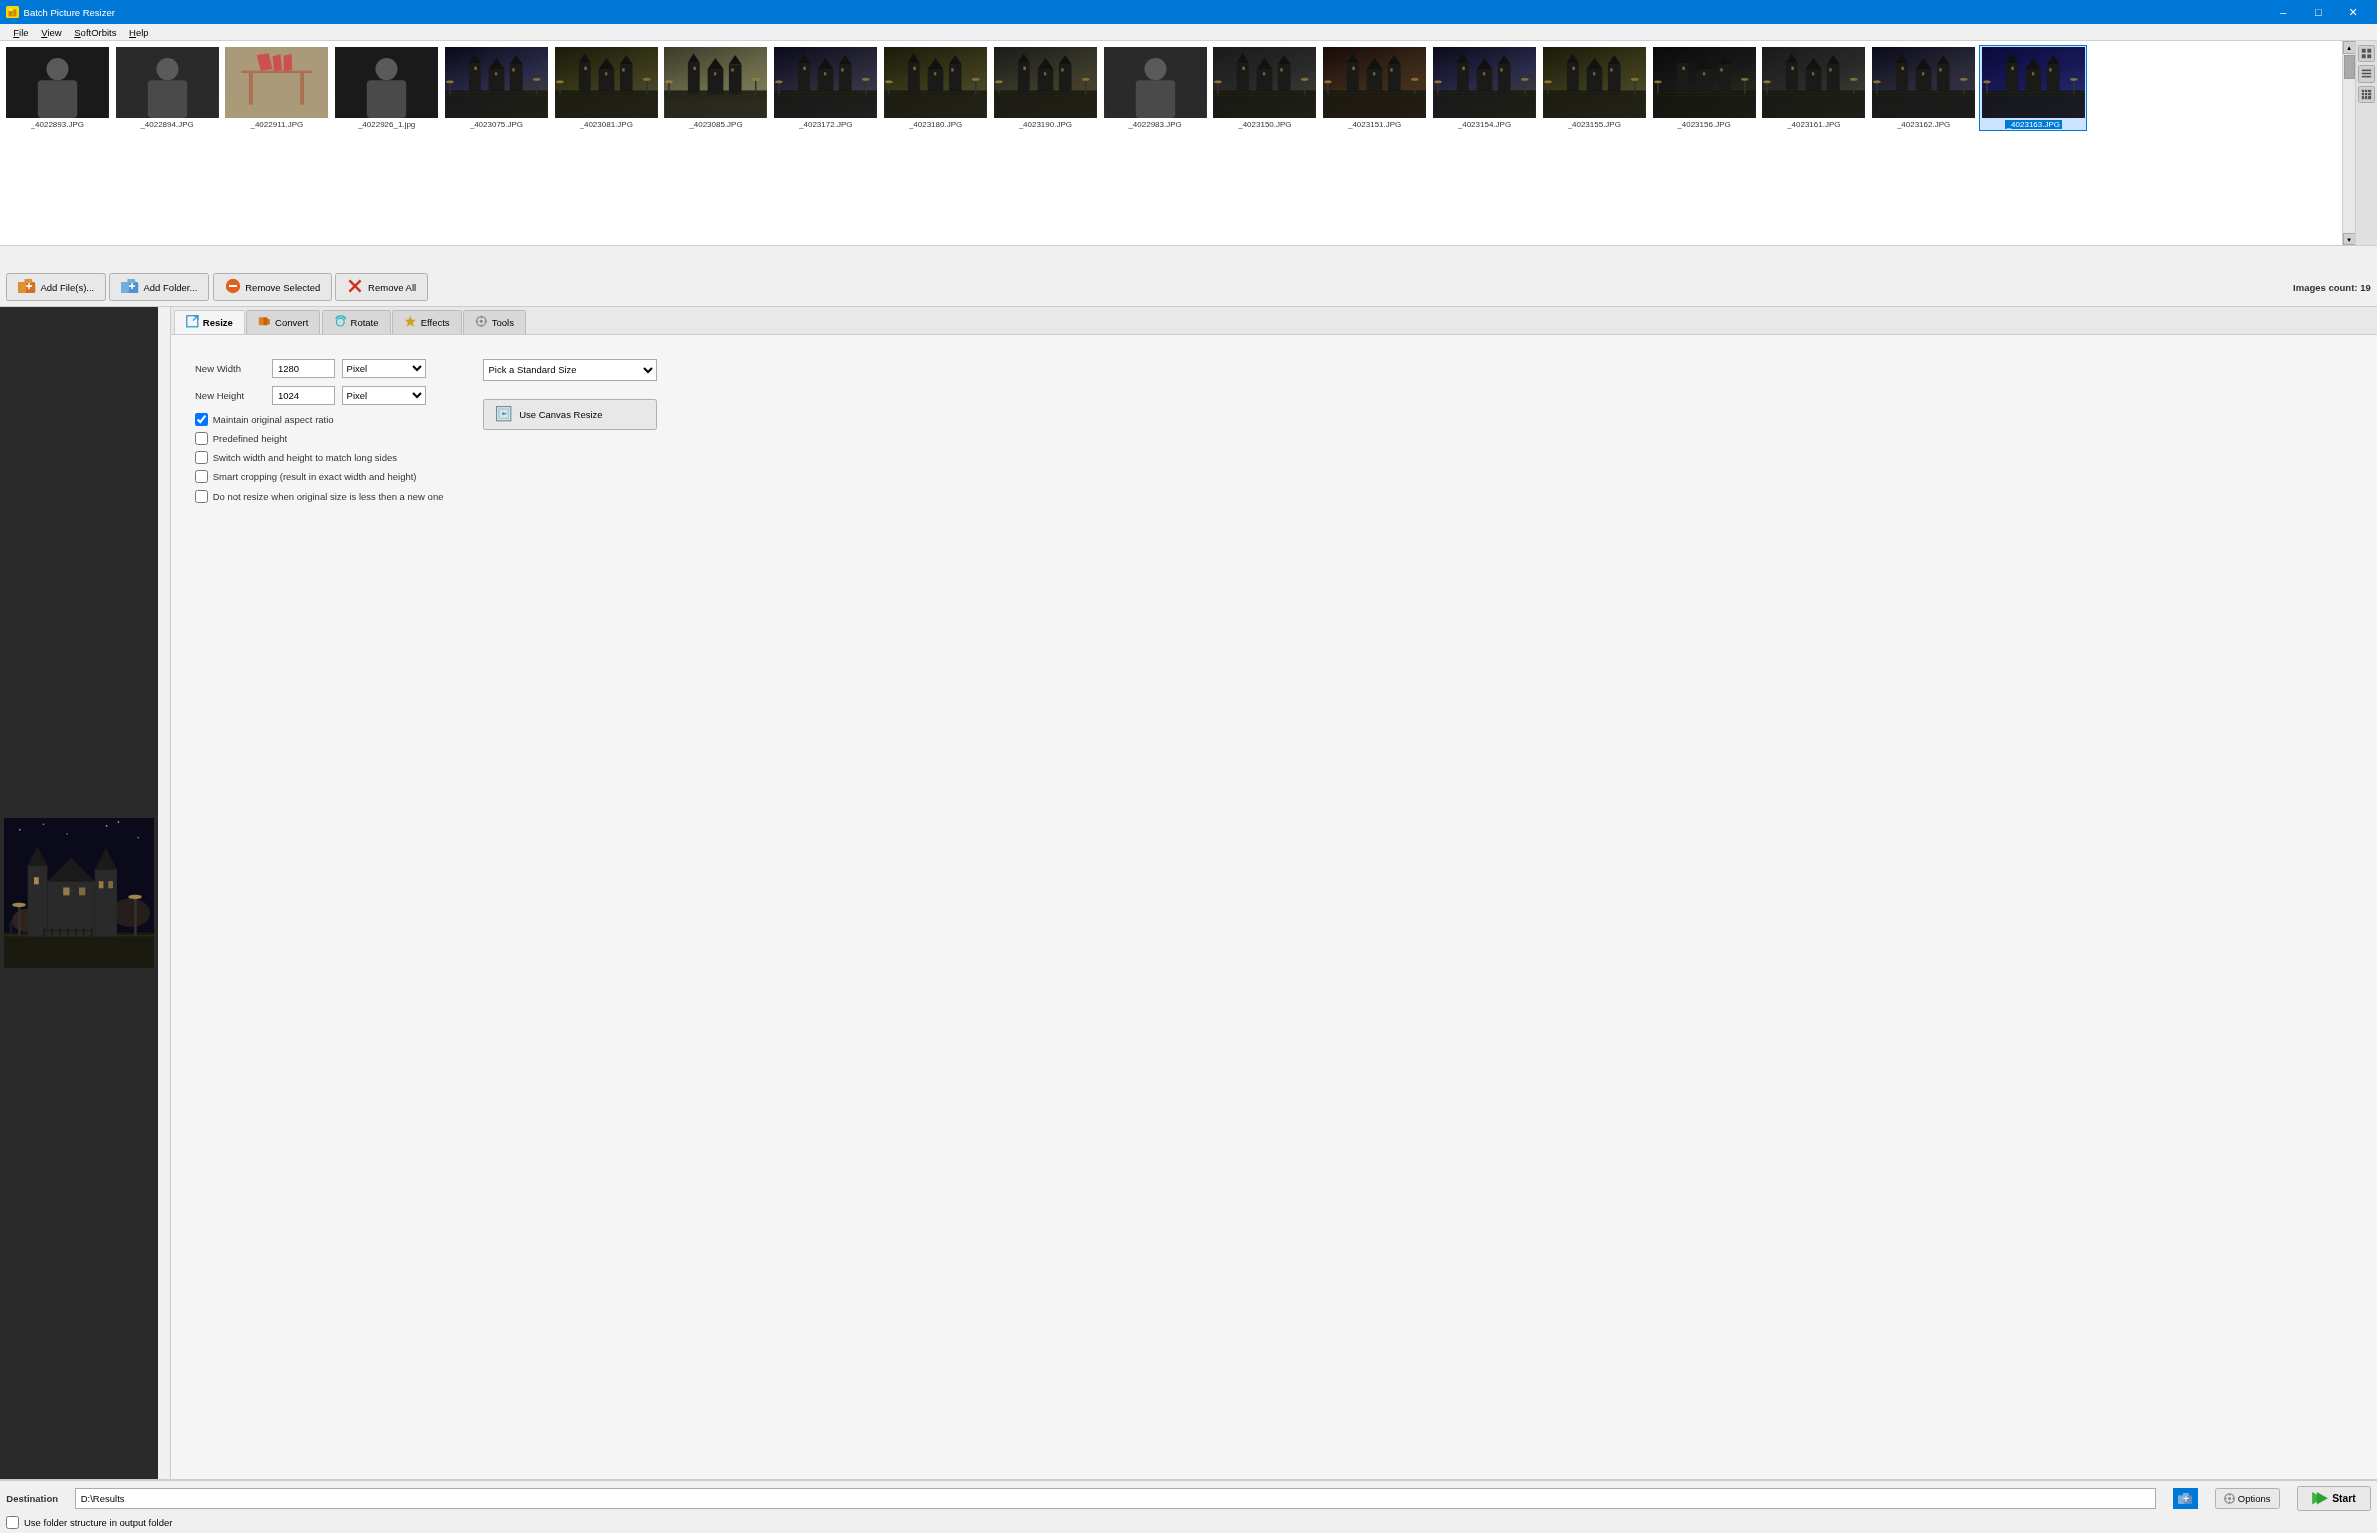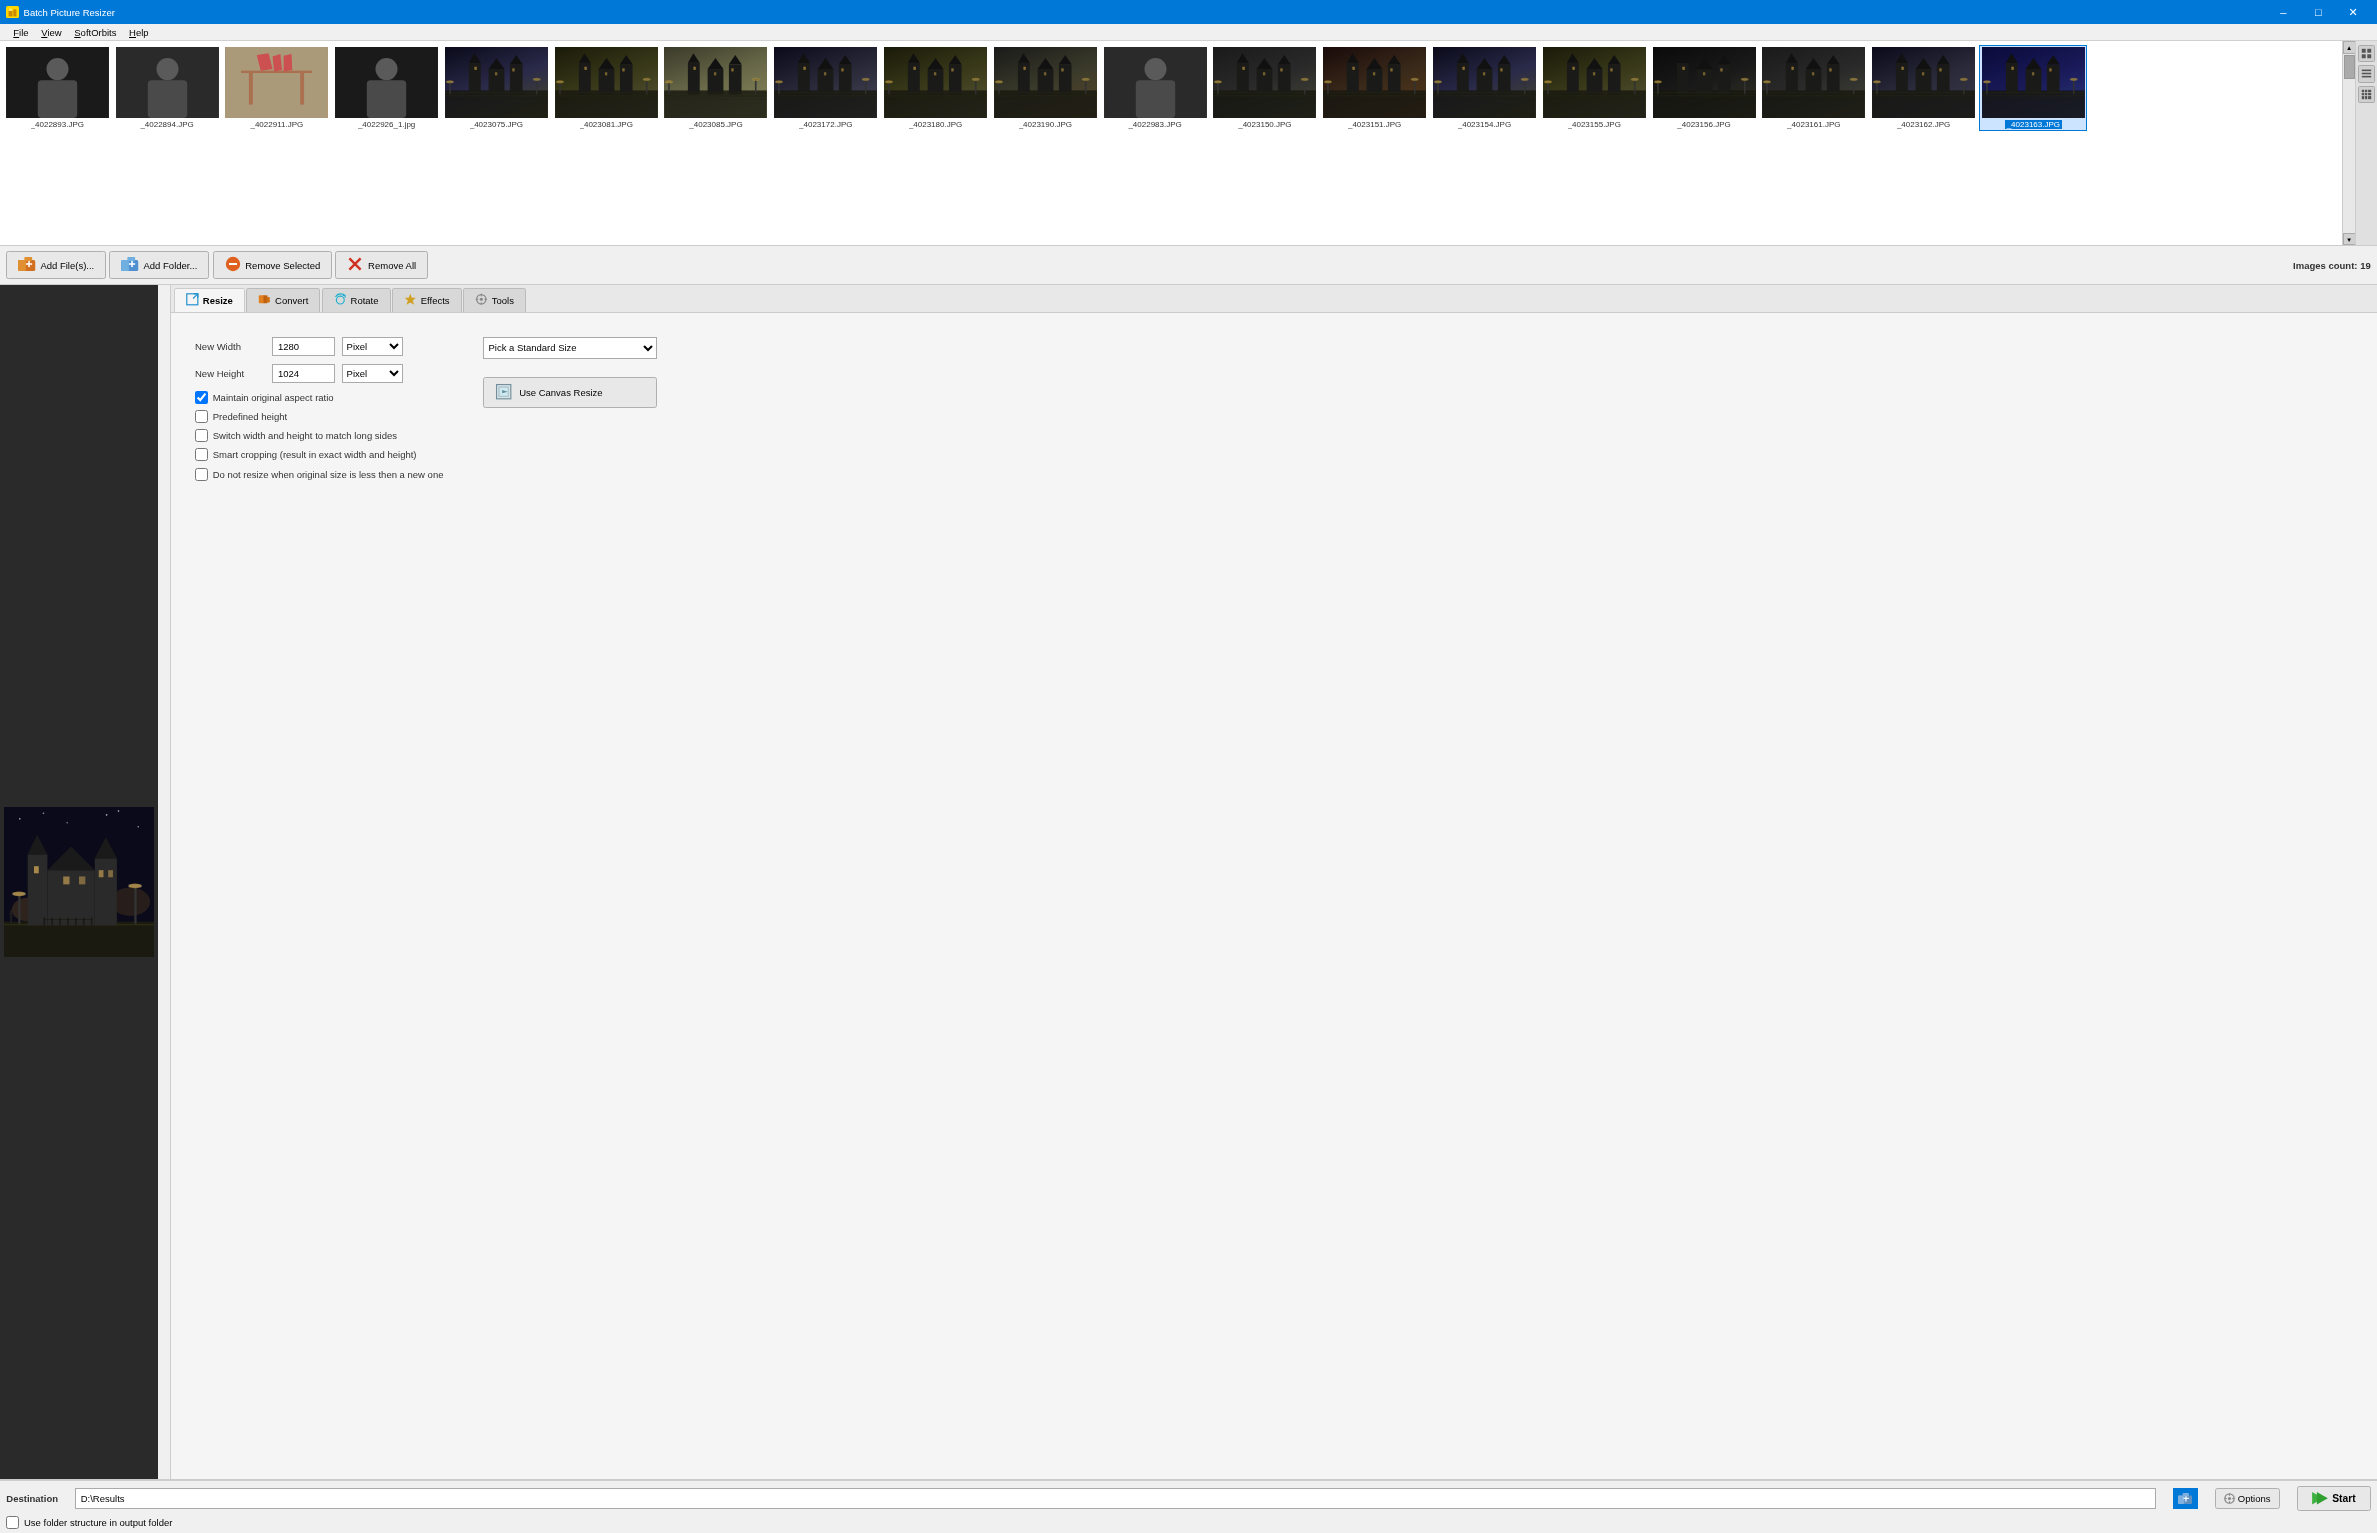--- a/index.html
+++ b/index.html
@@ -126,20 +126,21 @@
     .scroll-thumb { width: 11px; height: 24px; background: #aaa; margin: 0.8px; border: 0.8px solid #999; }
 
     
     .toolbar {
       display: flex;
       align-items: center;
       padding: 4.7px 6.3px;
       background: #f0f0f0;
       border-bottom: 0.8px solid #ccc;
       gap: 3.2px;
+      margin-top: 22px;
     }
     .tool-btn {
       display: flex;
       align-items: center;
       gap: 4.7px;
       padding: 4.7px 11px;
       background: #e8e8e8;
       border: 0.8px solid #b0b0b0;
       border-radius: 2.4px;
       cursor: pointer;
@@ -232,21 +233,21 @@
     }
     .settings-input {
       width: 63px;
       height: 19px;
       border: 0.8px solid #aaa;
       padding: 1.6px 4.7px;
       font-size: 9.5px;
       background: white;
     }
     .settings-select {
-      width: 61px;
+      width: 84px;
       height: 19px;
       border: 0.8px solid #aaa;
       font-size: 9.5px;
       background: white;
     }
     .standard-size-select {
       width: 174px;
       height: 22px;
       border: 0.8px solid #aaa;
       font-size: 9.5px;

